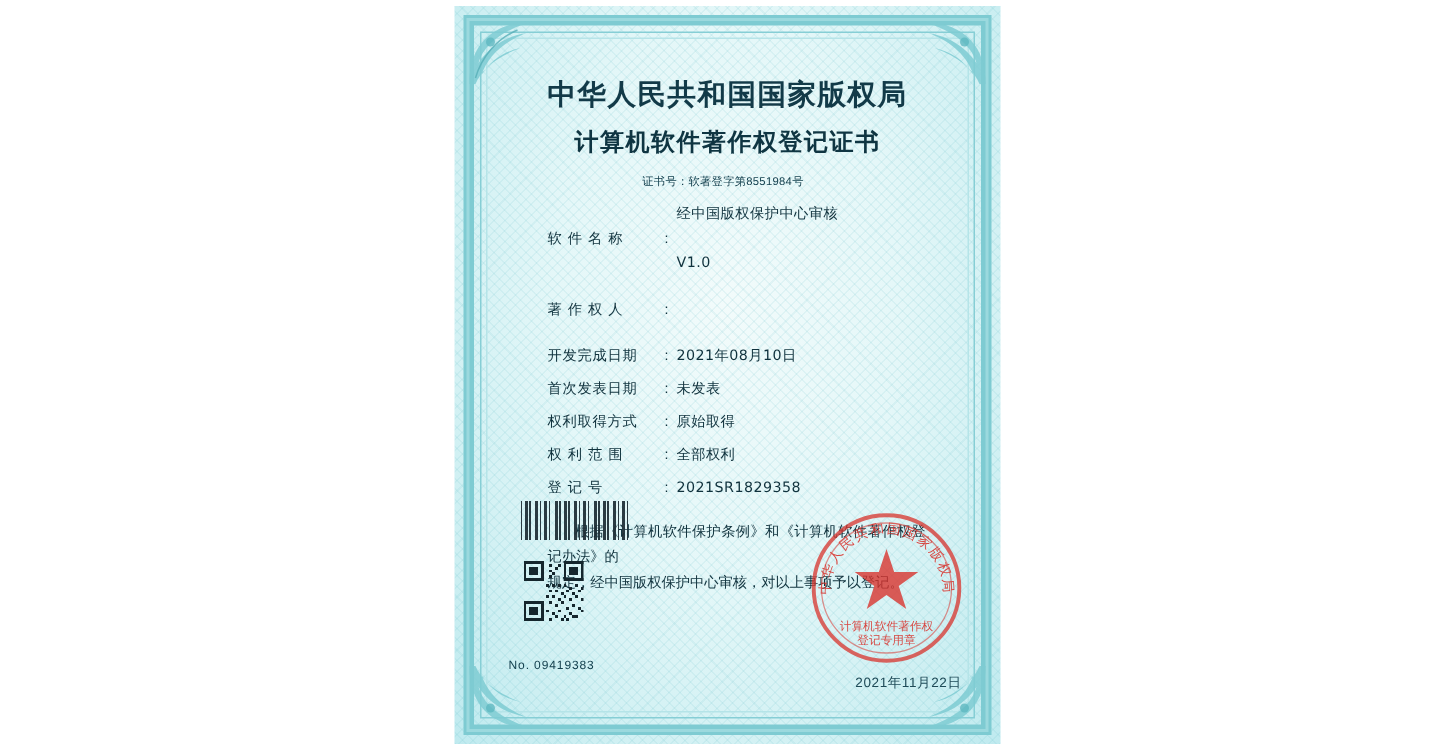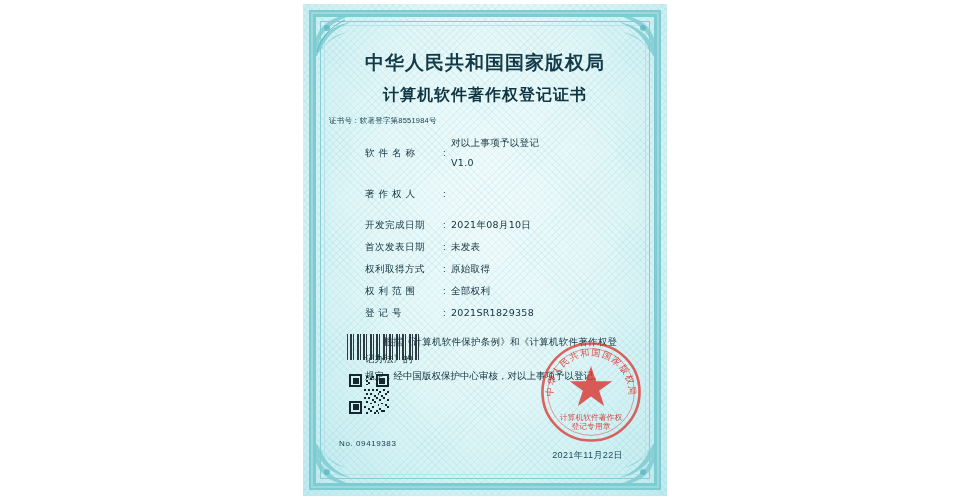--- a/index.html
+++ b/index.html
@@ -99,21 +99,21 @@
   .title2 {
     text-align: center;
     font-family: "DejaVu Sans", "Liberation Serif", serif;
     font-size: 16px;
     letter-spacing: 1px;
     color: #0f3542;
     margin-top: 9px;
     font-weight: 700;
   }
   .certno {
-    text-align: left;
+    text-align: center;
     font-size: 7.5px;
     color: #15414f;
     margin-top: 10px;
     padding-right: 6px;
     letter-spacing: 0.2px;
   }
   .fields {
     margin-top: 10px;
     padding-left: 36px;
     padding-right: 10px;
@@ -134,21 +134,21 @@
   }
   .row .sep {
     width: 8px;
     flex: 0 0 8px;
   }
   .row .val {
     flex: 1 1 auto;
     font-family: "DejaVu Sans", sans-serif;
     letter-spacing: 0.3px;
   }
-  .row .val .v2 { display: block; margin-top: 6px; }
+  .row .val .v2 { display: block; margin-top: 19px; }
   .gap { height: 9px; }
 
   .para {
     margin-top: 13px;
     padding-left: 36px;
     padding-right: 24px;
     font-size: 9.5px;
     line-height: 17px;
     color: #10323d;
     font-family: "DejaVu Sans", sans-serif;
@@ -191,21 +191,21 @@
   .seal {
     position: absolute;
     right: 24px;
     top: 336px;
     width: 104px;
     height: 104px;
     opacity: 0.88;
   }
   .sealdate {
     position: absolute;
-    right: 44px;
+    right: 26px;
     bottom: 34px;
     font-size: 9px;
     color: #1e4a57;
     letter-spacing: 0.4px;
   }
   .docno {
     position: absolute;
     left: 36px;
     bottom: 48px;
     font-size: 8px;
@@ -252,21 +252,21 @@
     <div class="content">
       <div class="title1">中华人民共和国国家版权局</div>
       <div class="title2">计算机软件著作权登记证书</div>
       <div class="certno">证书号：软著登字第8551984号</div>
 
       <div class="fields">
         <div class="row">
           <span class="lbl">软 件 名 称</span>
           <span class="sep">:</span>
           <span class="val">
-            <span>对以上事项予以登记</span>
+            <span>经中国版权保护中心审核</span>
             <span class="v2">V1.0</span>
           </span>
         </div>
         <div class="gap"></div>
         <div class="row">
           <span class="lbl">著 作 权 人</span>
           <span class="sep">:</span>
         </div>
         <div class="gap"></div>
         <div class="row">

